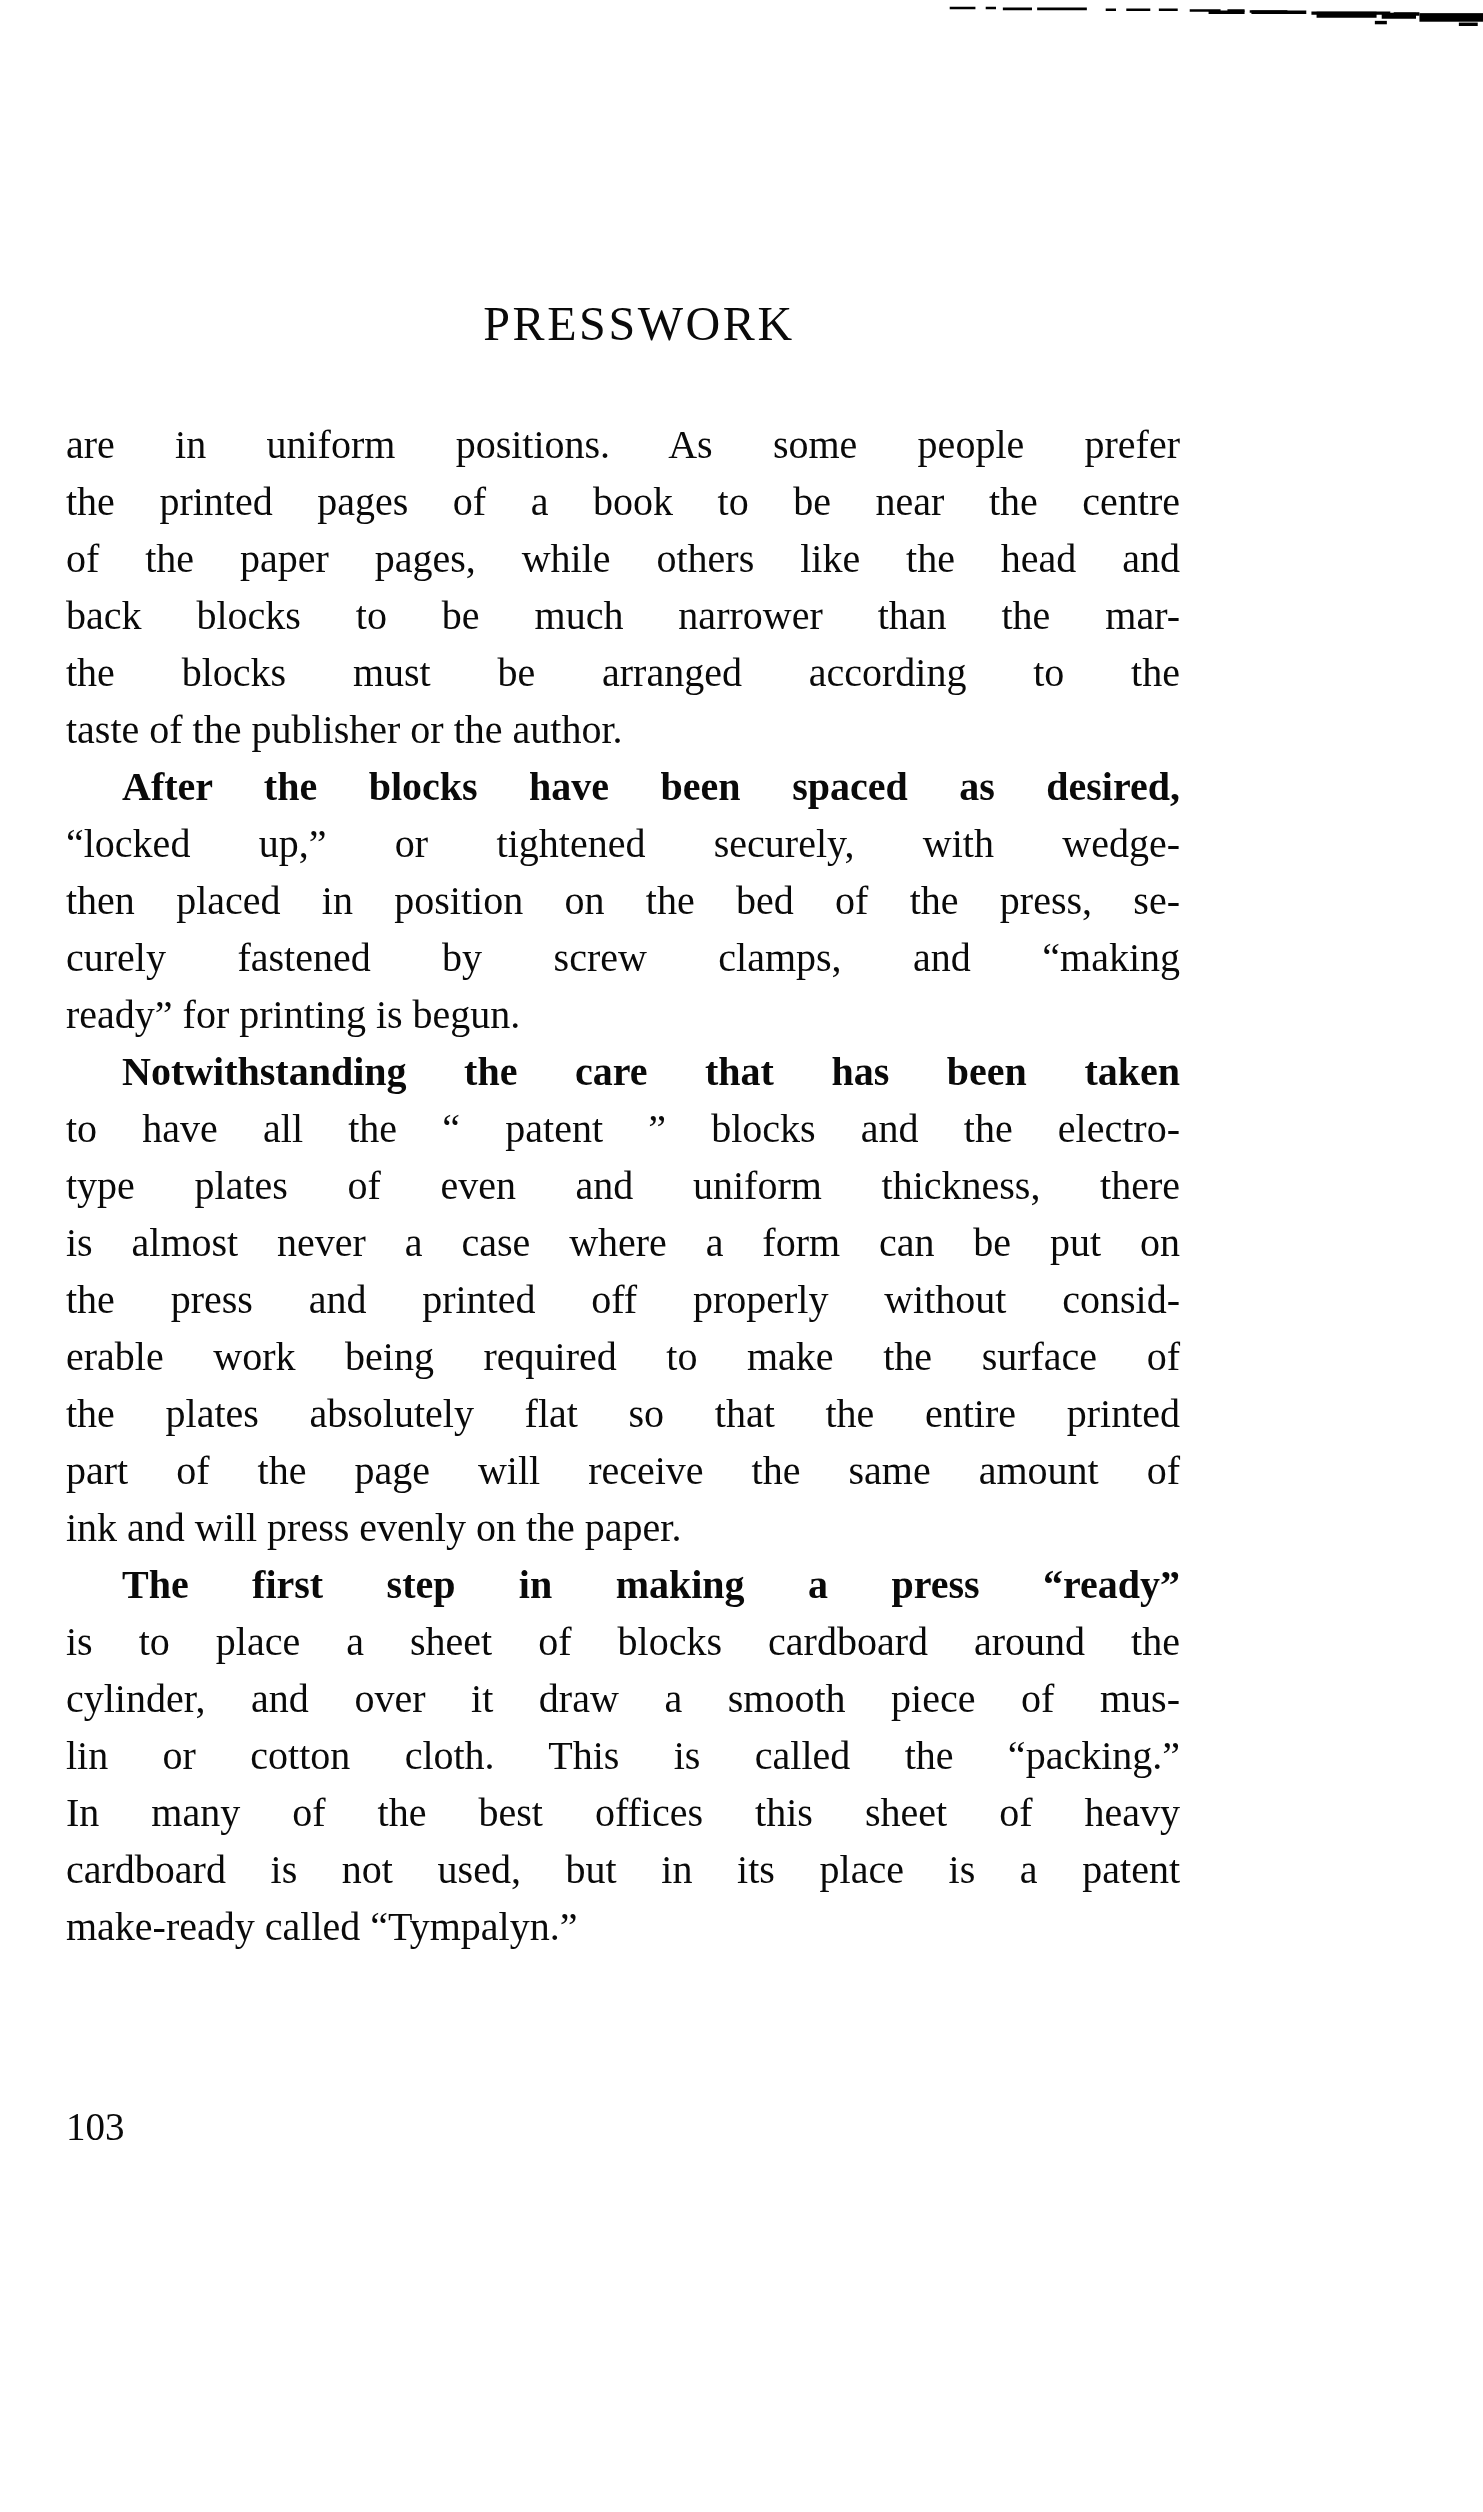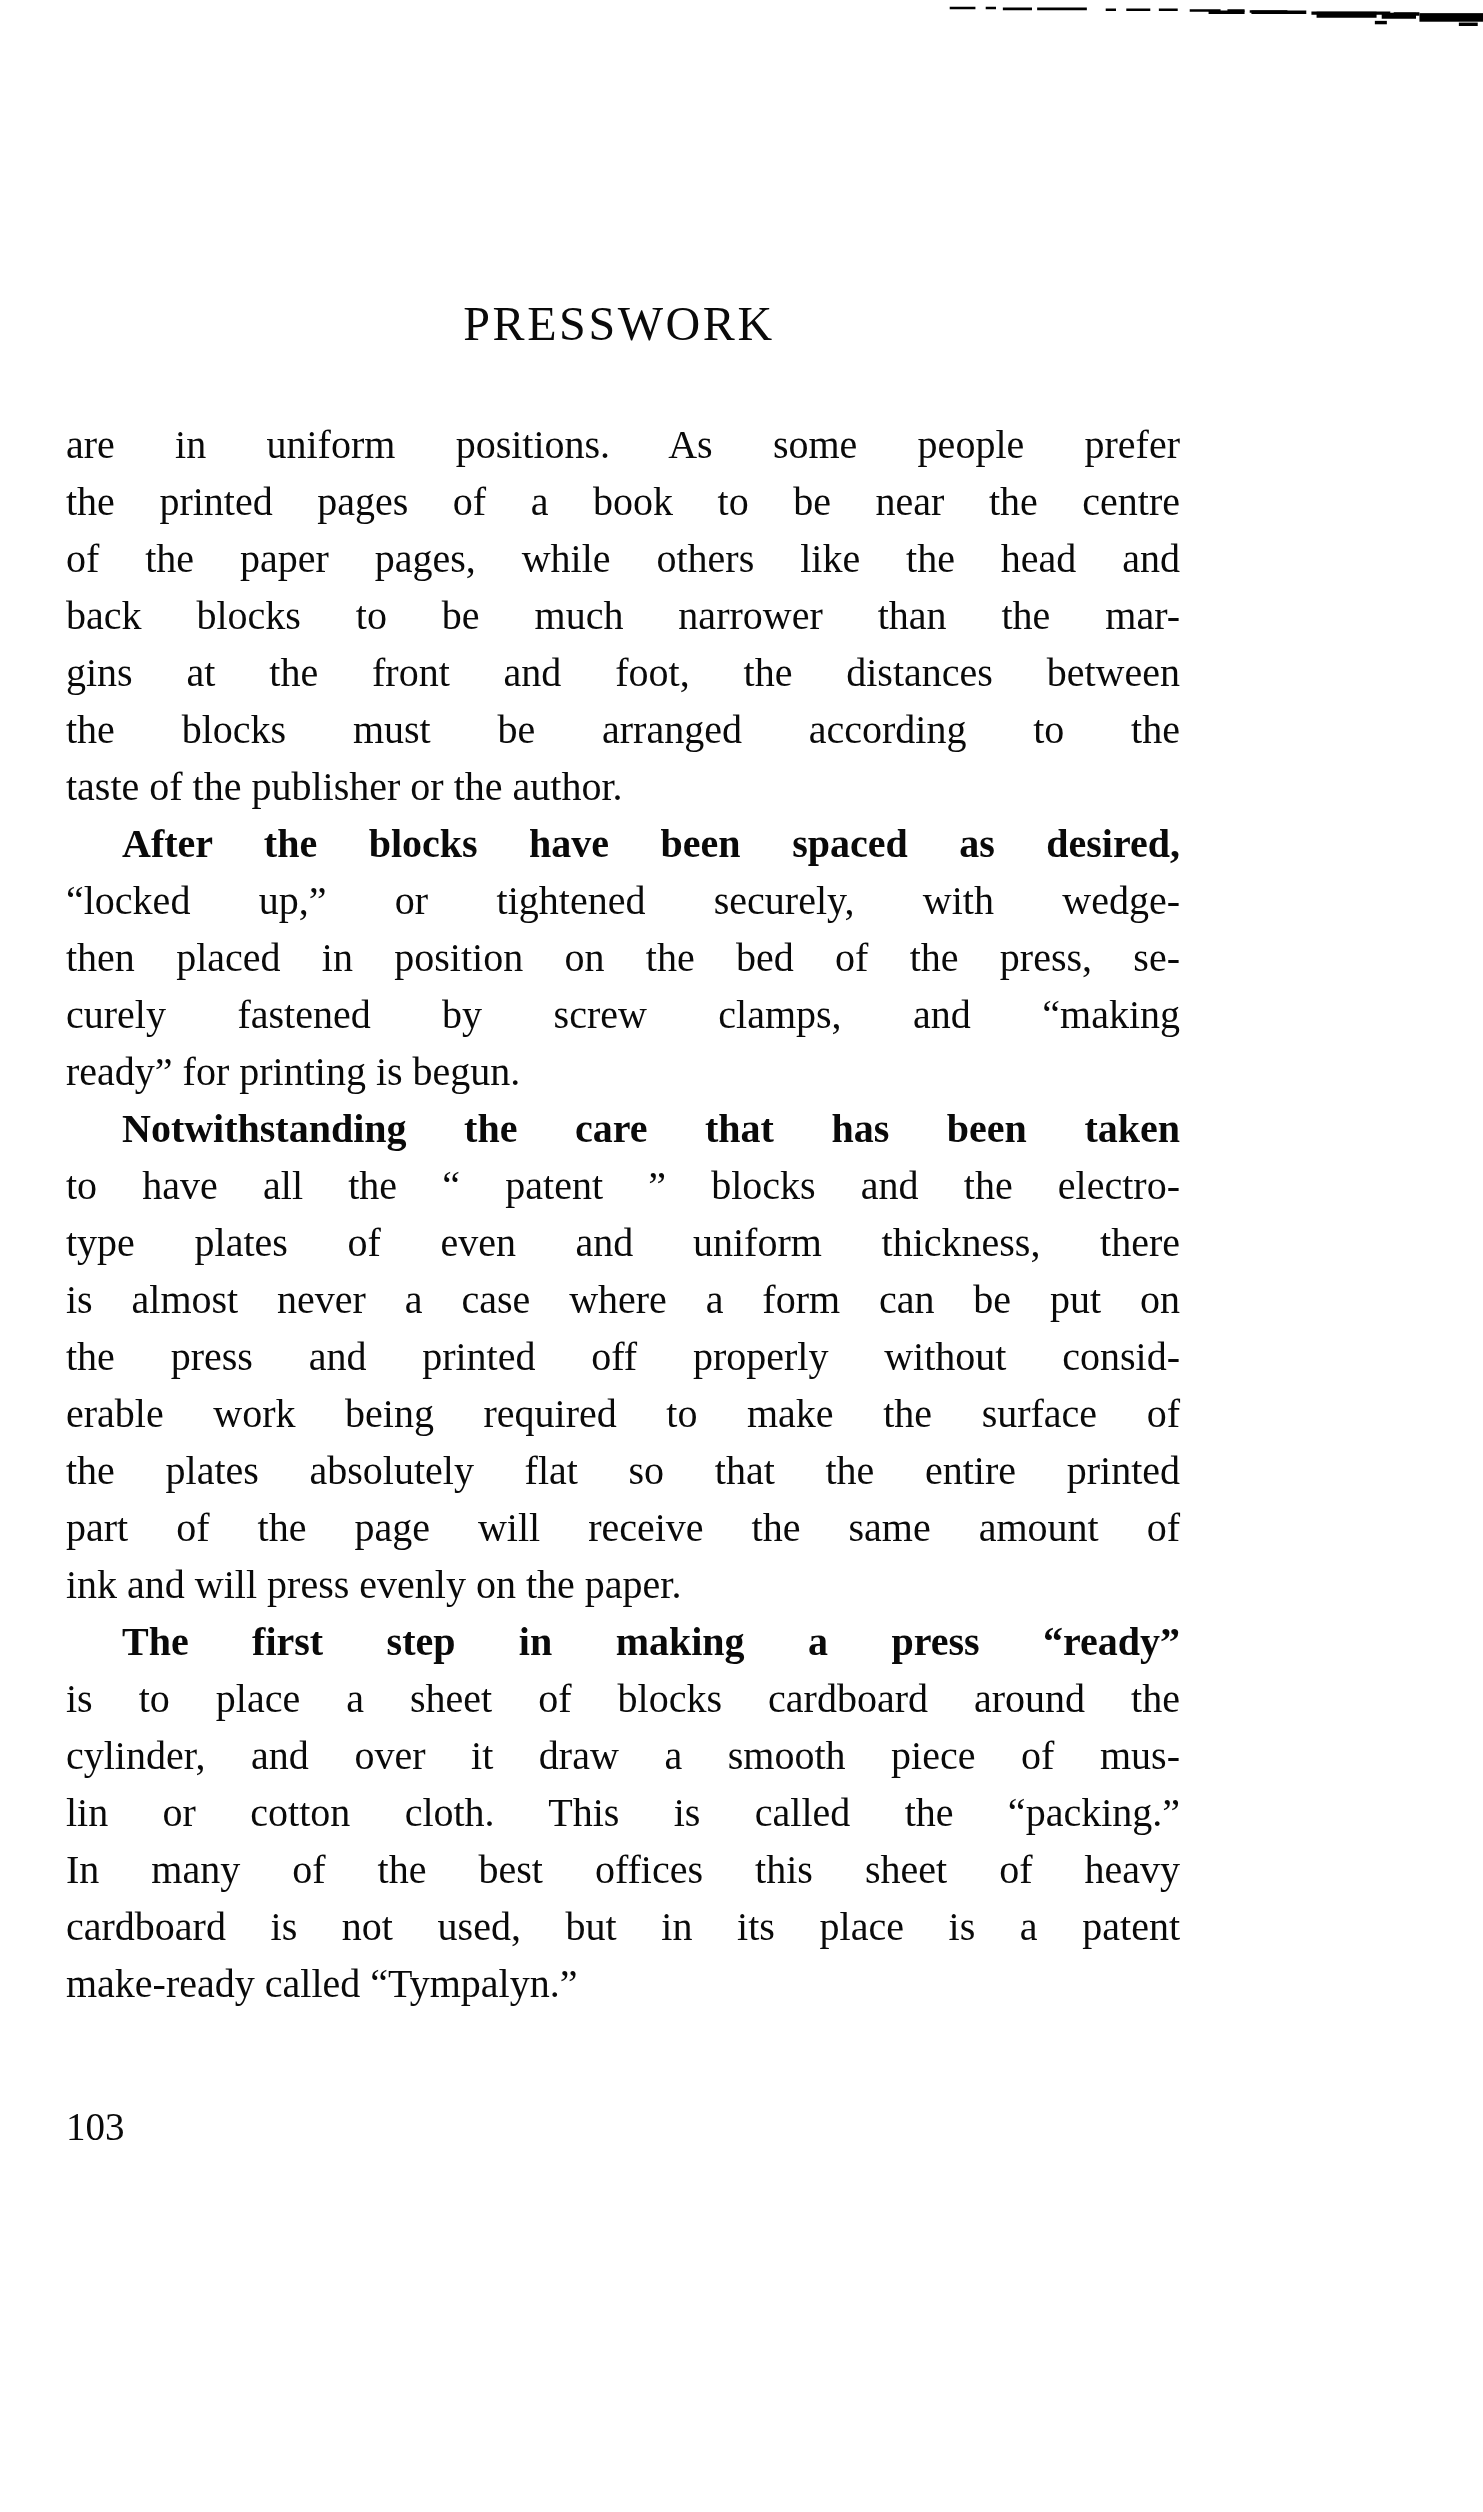--- a/index.html
+++ b/index.html
@@ -16,21 +16,21 @@
 
   
   .artifact-top {
     position: absolute;
     left: 946px;
     top: 1.7px;
   }
 
   .running-head {
     position: absolute;
-    left: 62px;
+    left: 82px;
     top: 295px;
     width: 1114px;
     margin: 0;
     text-align: center;
     font-size: 48px;
     font-weight: normal;
     letter-spacing: 2.6px;
     line-height: 57px;
     white-space: nowrap;
   }
@@ -77,21 +77,20 @@
     <rect x="598" y="24" width="22" height="4" fill="#000000"></rect>
   </svg>
 
   <h1 class="running-head">PRESSWORK</h1>
 
   <div class="body-text" id="body-text">
       <div class="line">are in uniform positions.  As some people prefer</div>
       <div class="line">the printed pages of a book to be near the centre</div>
       <div class="line">of the paper pages, while others like the head and</div>
       <div class="line">back blocks to be much narrower than the mar-</div>
-      <div class="line">gins at the front and foot, the distances between</div>
       <div class="line">the blocks must be arranged according to the</div>
       <div class="line last">taste of the publisher or the author.</div>
       <div class="line indent">After the blocks have been spaced as desired,</div>
       <div class="line">“locked up,” or tightened securely, with wedge-</div>
       <div class="line">then placed in position on the bed of the press, se-</div>
       <div class="line">curely fastened by screw clamps, and “making</div>
       <div class="line last">ready” for printing is begun.</div>
       <div class="line indent">Notwithstanding the care that has been taken</div>
       <div class="line">to have all the “ patent ” blocks and the electro-</div>
       <div class="line">type plates of even and uniform thickness, there</div>

